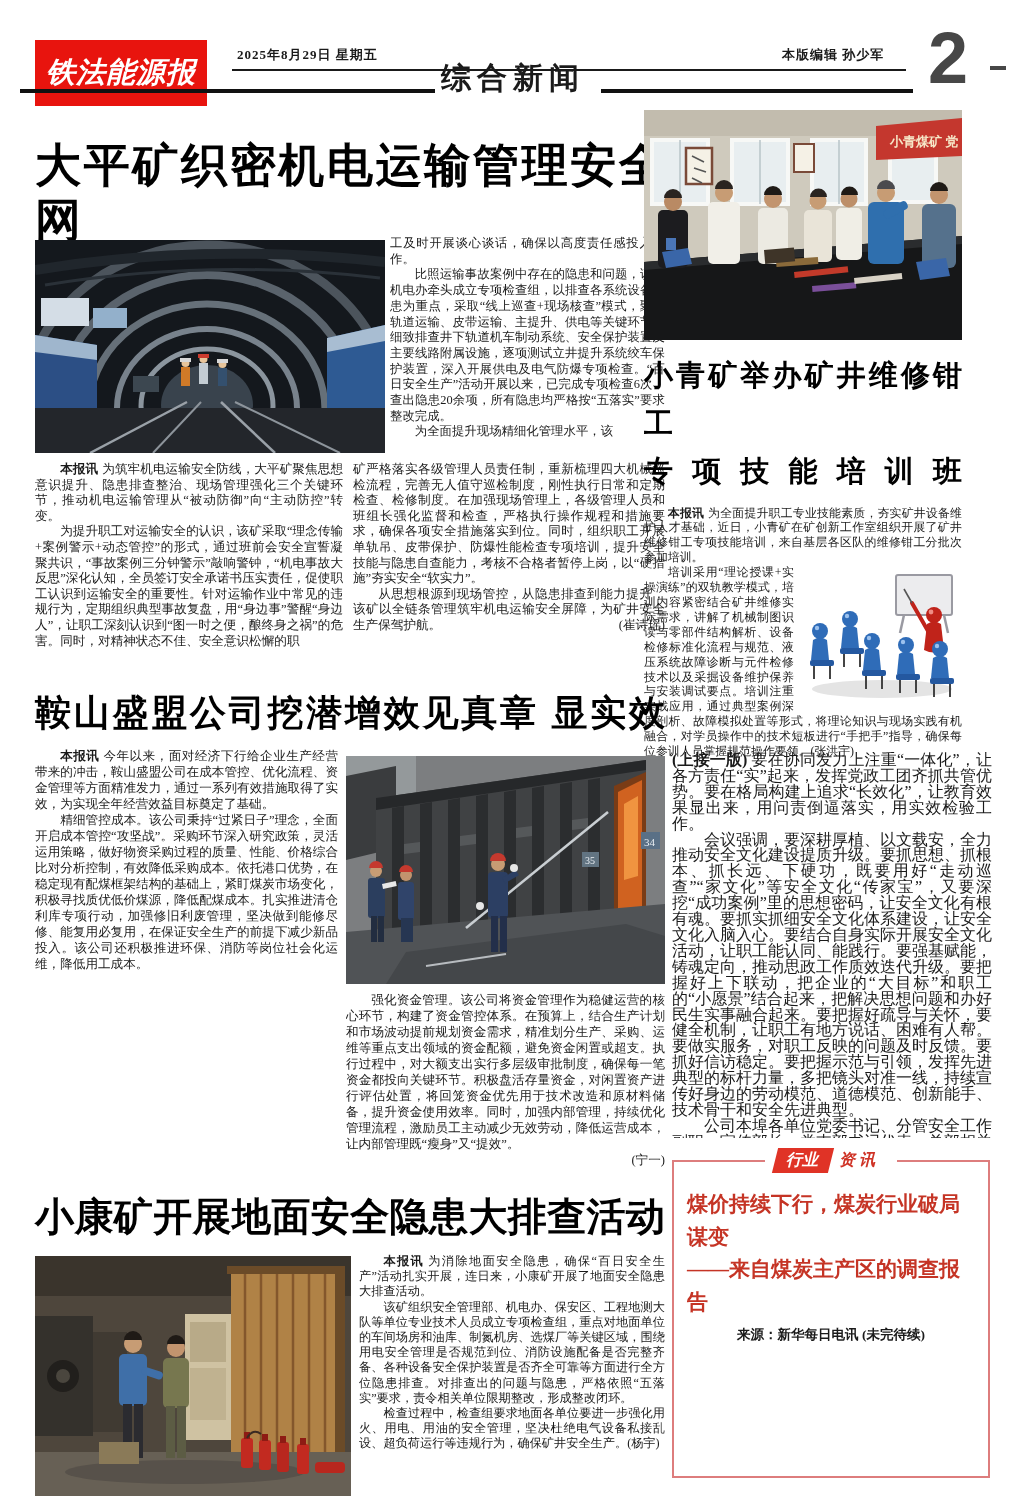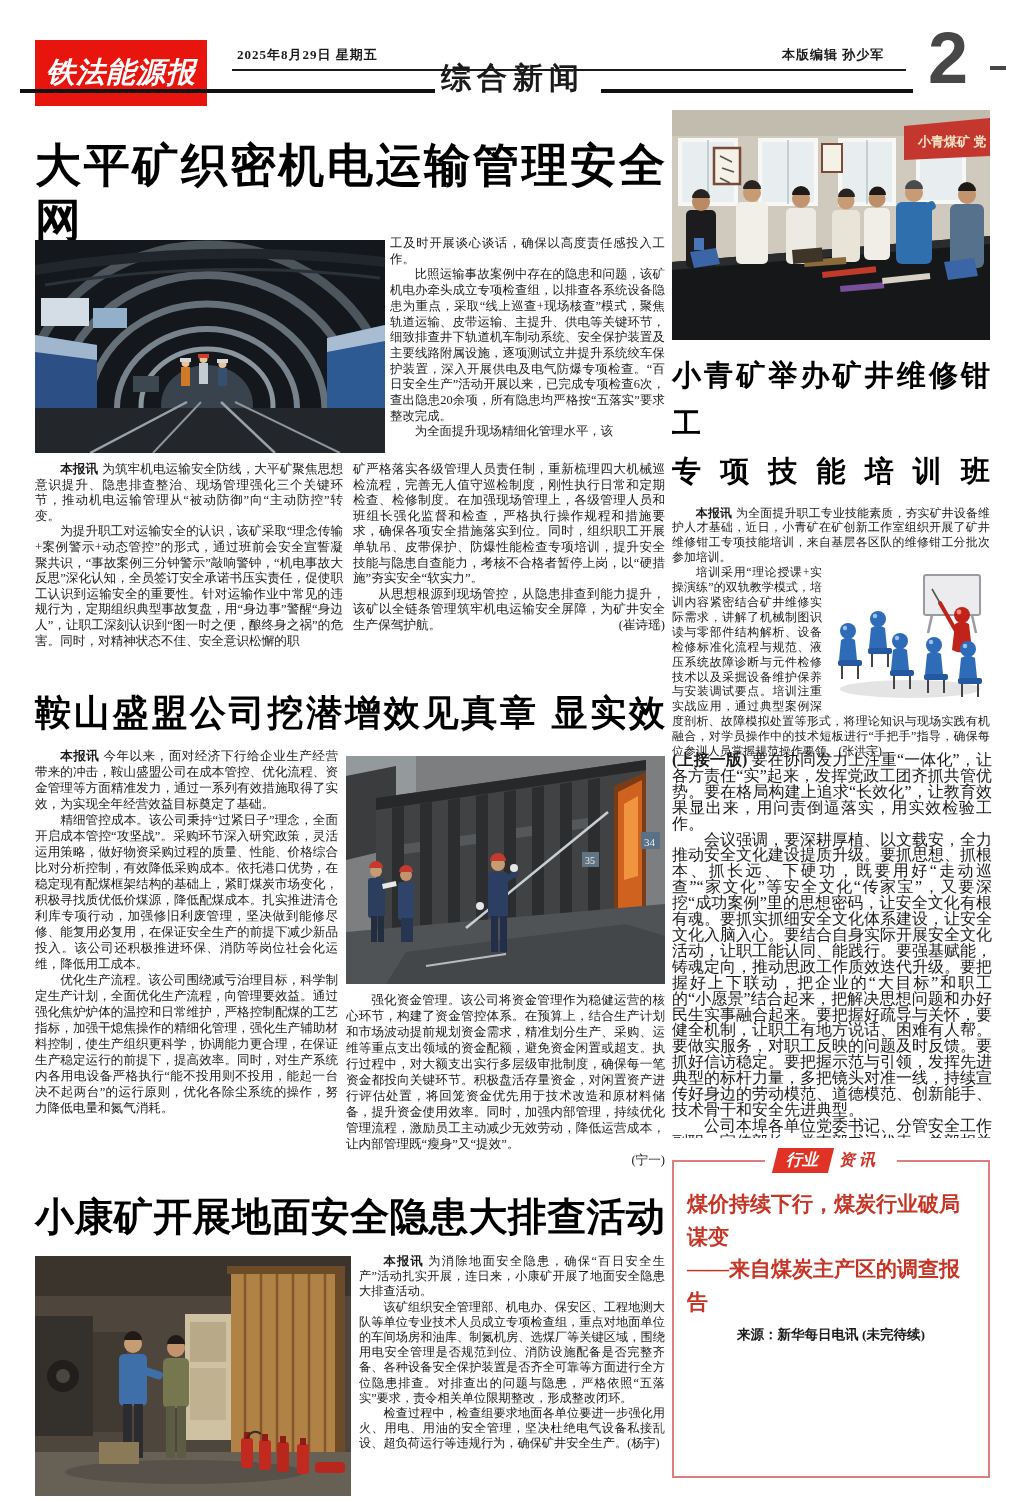--- a/index.html
+++ b/index.html
@@ -40,21 +40,21 @@
            font-size:12.6px;line-height:15.6px;overflow:hidden;}
   
   .a2{position:absolute;left:35px;top:692px;width:630px;height:486px;}
   .a2 h2{font-size:36px;line-height:1.15;}
   .a2-colL{position:absolute;left:0;top:56px;width:303px;height:424px;
            font-size:12.6px;line-height:16px;overflow:hidden;}
   .a2-photo{position:absolute;left:311px;top:64px;width:319px;height:228px;}
   .a2-colR{position:absolute;left:311px;top:300px;width:319px;height:184px;
            font-size:12.6px;line-height:16px;overflow:hidden;}
   
-  .a3{position:absolute;left:672px;top:110px;width:318px;height:640px;}
+  .a3{position:absolute;left:644px;top:110px;width:318px;height:640px;}
   .a3-photo{width:318px;height:230px;}
   .a3 h2{margin-top:12px;font-size:29px;line-height:1.65;}
   .a3-body{margin-top:10px;font-size:11.9px;line-height:14.9px;}
   .a3-clip{float:right;width:162px;height:132px;margin:4px 0 0 6px;}
   
   .cont{position:absolute;left:672px;top:752px;width:320px;height:386px;
         font-size:16px;line-height:15.9px;overflow:hidden;}
   
   .a4{position:absolute;left:35px;top:1194px;width:630px;height:304px;}
   .a4 h2{font-size:39px;line-height:1.2;}
@@ -271,21 +271,20 @@
       <p class="jp"><span>培训采用“理论授课+实操演练”的双轨教学模式，培训内容紧密结合矿井维修实际需求，讲解了机械制图识读与零部件结构解析、设备检修标准化流程与规范、液压系统故障诊断与元件检修技术以及采掘设备维护保养与安装调试要点。培训注重实战应用，通过典型案例深度剖析、故障模拟处置等形式，将理论知识与现场实践有机融合，对学员操作中的技术短板进行“手把手”指导，确保每位参训人员掌握规范操作要领。</span><span>(张洪宇)</span></p>
     </div>
   </div>
 
   <div class="a2">
     <h2 class="just">鞍山盛盟公司挖潜增效见真章 显实效</h2>
 
     <div class="a2-colL">
       <p class="jp"><b class="lead-tag">本报讯</b><span>今年以来，面对经济下行给企业生产经营带来的冲击，鞍山盛盟公司在成本管控、优化流程、资金管理等方面精准发力，通过一系列有效措施取得了实效，为实现全年经营效益目标奠定了基础。</span></p>
       <p class="jp">精细管控成本。该公司秉持“过紧日子”理念，全面开启成本管控“攻坚战”。采购环节深入研究政策，灵活运用策略，做好物资采购过程的质量、性能、价格综合比对分析控制，有效降低采购成本。依托港口优势，在稳定现有配煤框架结构的基础上，紧盯煤炭市场变化，积极寻找质优低价煤源，降低配煤成本。扎实推进清仓利库专项行动，加强修旧利废管理，坚决做到能修尽修、能复用必复用，在保证安全生产的前提下减少新品投入。该公司还积极推进环保、消防等岗位社会化运维，降低用工成本。</p>
-      <p class="jp">优化生产流程。该公司围绕减亏治理目标，科学制定生产计划，全面优化生产流程，向管理要效益。通过强化焦炉炉体的温控和日常维护，严格控制配煤的工艺指标，加强干熄焦操作的精细化管理，强化生产辅助材料控制，使生产组织更科学，协调能力更合理，在保证生产稳定运行的前提下，提高效率。同时，对生产系统内各用电设备严格执行“能不投用则不投用，能起一台决不起两台”的运行原则，优化各除尘系统的操作，努力降低电量和氮气消耗。</p>
     </div>
 
     <div class="a2-photo">
       <svg viewBox="0 0 319 228" width="319" height="228">
         <rect width="319" height="228" fill="#7c7e80"></rect>
         <rect x="0" y="0" width="70" height="90" fill="#94999b"></rect>
         <polygon points="0,20 50,10 50,92 0,104" fill="#3a3c3e"></polygon>
         <polygon points="30,42 300,4 300,196 30,176" fill="#404244"></polygon>
         <polygon points="30,42 300,4 300,14 30,54" fill="#26282a"></polygon>
         <g fill="#2b2d2f">

